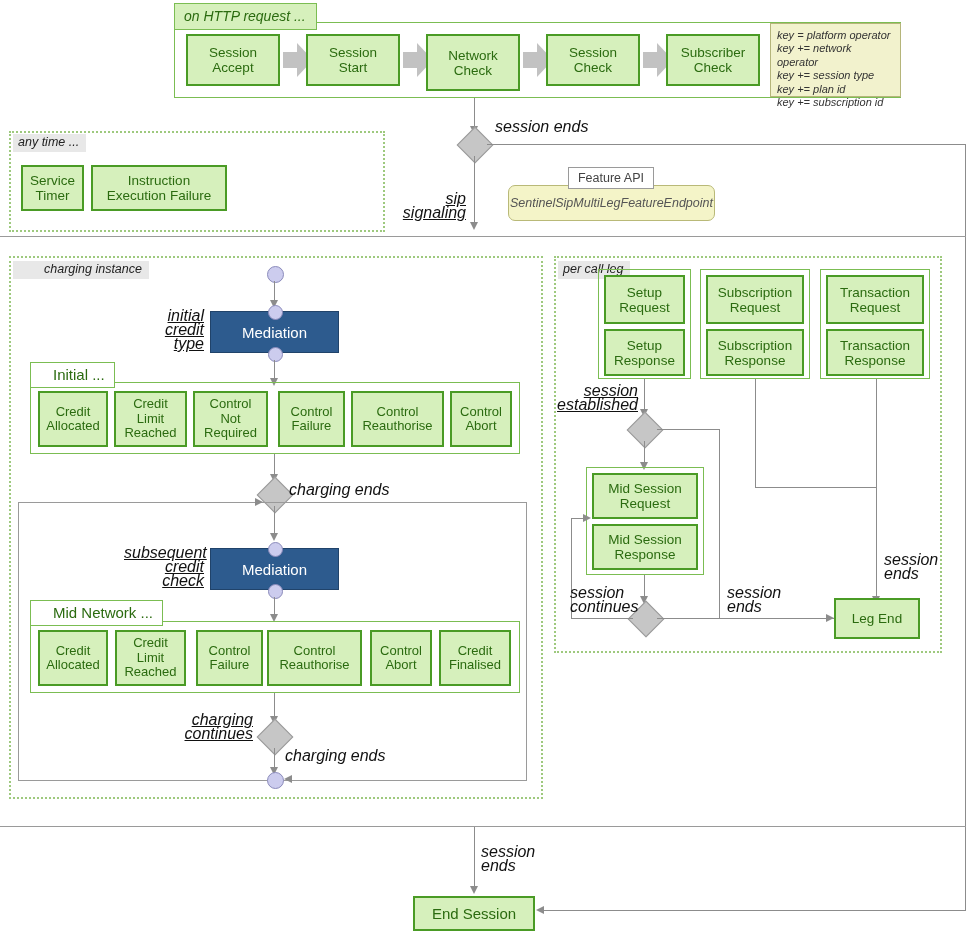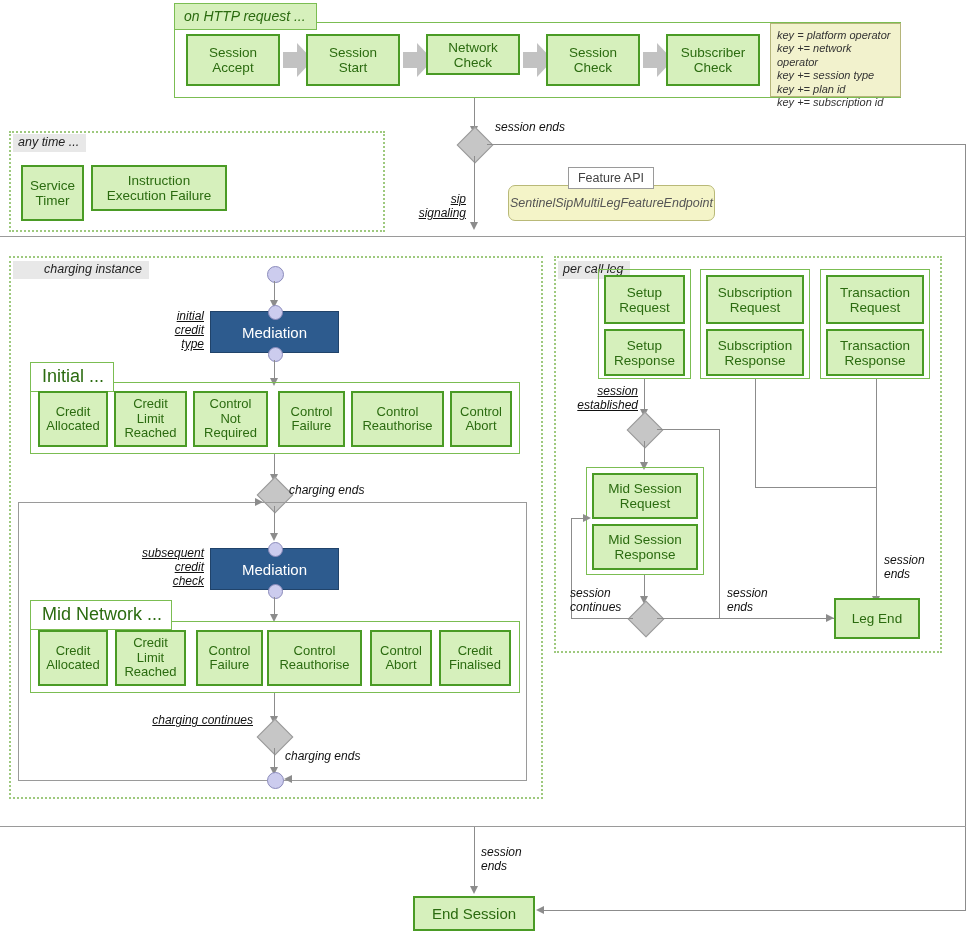--- a/index.html
+++ b/index.html
@@ -41,22 +41,22 @@
     border:2px dotted #9ec97e;background:transparent;
   }
   .frame-plain{
     position:absolute;box-sizing:border-box;
     border:1px solid #9a9a9a;background:transparent;
   }
   
   .tab-green{
     position:absolute;box-sizing:border-box;
     background:#ffffff;border:1.5px solid #7bbd52;
-    color:#2b6b10;font-size:18px;
-    padding:3px 9px 4px 11px;
+    color:#2b6b10;font-size:15px;
+    padding:3px 9px 4px 22px;
     white-space:nowrap;
   }
   .tab-fill{
     position:absolute;box-sizing:border-box;
     background:#d6f0bc;border:1.5px solid #7bbd52;
     color:#2b6b10;font-size:14px;font-style:italic;
     padding:4px 10px 5px 9px;white-space:nowrap;
   }
   .tab-gray{
     position:absolute;box-sizing:border-box;
@@ -110,21 +110,21 @@
   
   .diamond{position:absolute;width:24px;height:24px;background:#c6c6c6;
     border:1px solid #9a9a9a;transform:rotate(45deg);}
 
   
   .pin{position:absolute;width:15px;height:15px;border-radius:50%;
     background:#ccccee;border:1px solid #8b8bbb;}
   .pin.sm{width:13px;height:13px;}
 
   
-  .lbl{position:absolute;font-style:italic;font-size:12px;line-height:14px;
+  .lbl{position:absolute;font-style:italic;font-size:16px;line-height:14px;
     color:#111;white-space:pre-line;}
   .lbl.r{text-align:right;text-decoration:underline;}
 </style>
 </head>
 <body>
 
 <div id="stage">
 
   <div class="frame-solid" style="left:174px;top:22px;width:727px;height:76px;"></div>
   <div class="tab-fill" style="left:174px;top:3px;">on HTTP request ...</div>
@@ -136,21 +136,21 @@
       <div class="tip"></div>
     </div>
 
   <div class="node" style="left:306px;top:34px;width:94px;height:52px;">Session
 Start</div>
   <div class="chev" style="left:403px;top:43px;">
     <div class="bar"></div>
       <div class="tip"></div>
     </div>
 
-  <div class="node" style="left:426px;top:34px;width:94px;height:41px;">Network
+  <div class="node" style="left:426px;top:34px;width:94px;height:57px;">Network
 Check</div>
   <div class="chev" style="left:523px;top:43px;">
     <div class="bar"></div>
       <div class="tip"></div>
     </div>
 
   <div class="node" style="left:546px;top:34px;width:94px;height:52px;">Session
 Check</div>
   <div class="chev" style="left:643px;top:43px;">
     <div class="bar"></div>
@@ -178,21 +178,21 @@
   <div class="arrow-l" style="left:536px;top:905.5px;"></div>
 
   <div class="vline" style="left:474px;top:156px;height:70px;"></div>
   <div class="arrow-d" style="left:469.5px;top:222px;"></div>
   <div class="lbl r" style="left:398px;top:192px;width:68px;">sip
 signaling</div>
 
   <div class="frame-dotted" style="left:9px;top:131px;width:376px;height:101px;"></div>
   <div class="tab-gray" style="left:13px;top:134px;">any time ...</div>
 
-  <div class="node" style="left:21px;top:165px;width:63px;height:56px;">Service
+  <div class="node" style="left:21px;top:165px;width:63px;height:46px;">Service
 Timer</div>
   <div class="node" style="left:91px;top:165px;width:136px;height:46px;">Instruction
 Execution Failure</div>
 
   <div class="api-body" style="left:508px;top:185px;width:207px;height:36px;">SentinelSipMultiLegFeatureEndpoint</div>
   <div class="api-tab" style="left:568px;top:167px;width:86px;height:22px;">Feature API</div>
 
   <div class="sep" style="left:0px;top:236px;width:966px;"></div>
   <div class="sep" style="left:0px;top:826px;width:966px;"></div>
 

